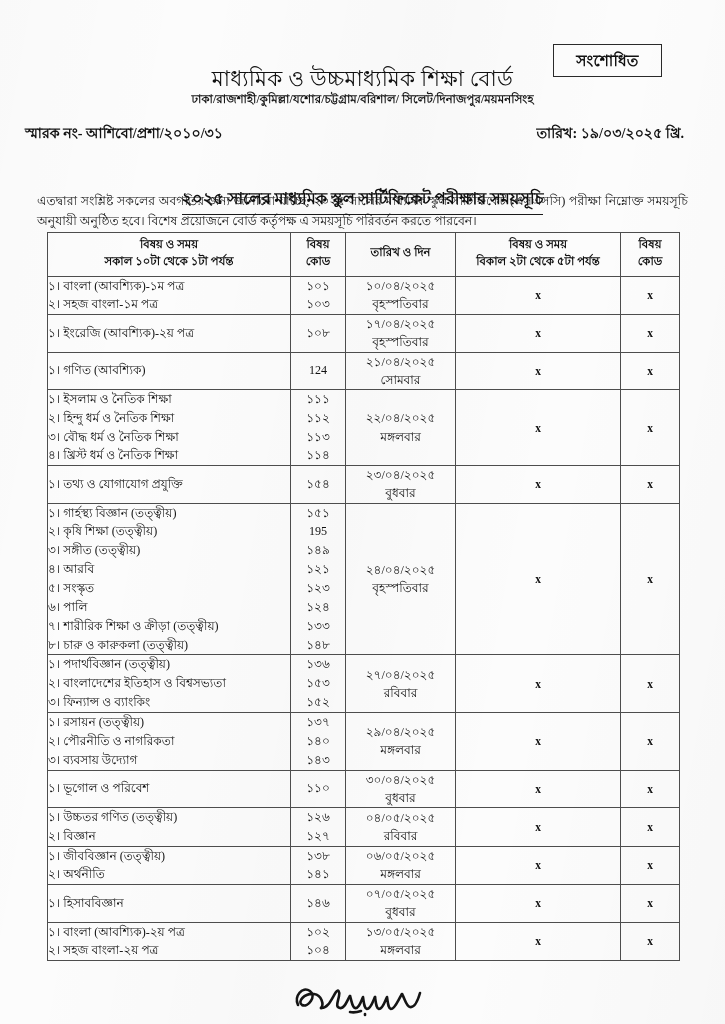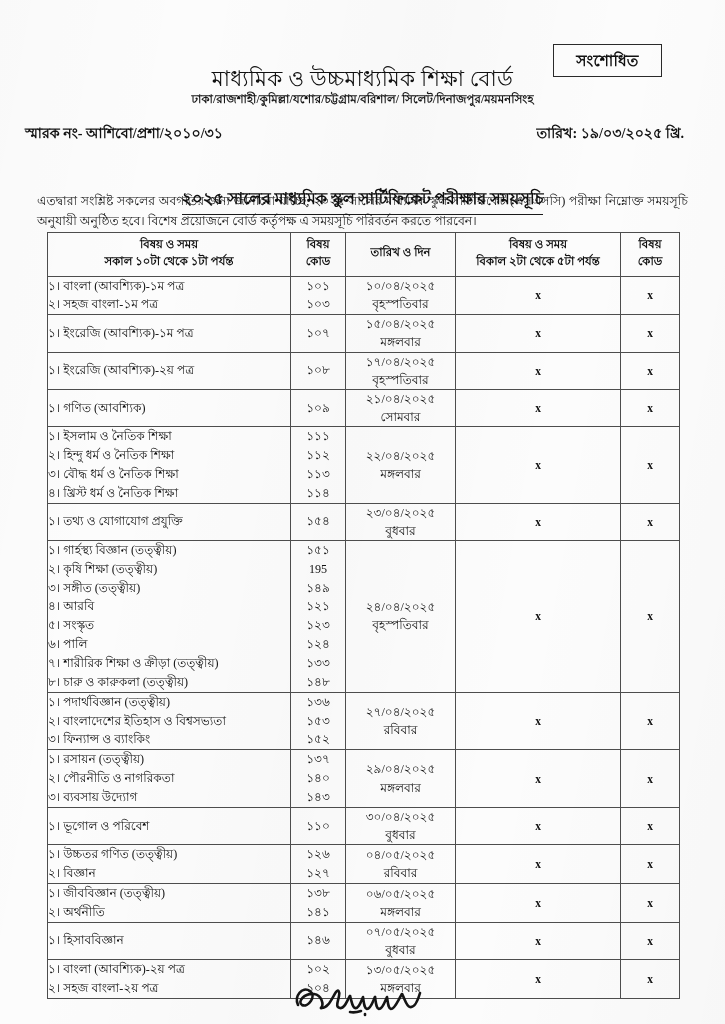--- a/index.html
+++ b/index.html
@@ -244,52 +244,38 @@
           </td>
           <td class="cell-date">
             <span class="d-date">১০/০৪/২০২৫</span>
             <span class="d-day">বৃহস্পতিবার</span>
           </td>
           <td class="cell-x">x</td>
           <td class="cell-x">x</td>
         </tr>
         <tr>
           <td class="cell-subjects">
-            <div class="s-line">১। ইংরেজি (আবশ্যিক)-১ম পত্র</div>
-          </td>
-          <td class="cell-codes">
-            <div class="c-line">১০৭</div>
-          </td>
-          <td class="cell-date">
-            <span class="d-date">১৫/০৪/২০২৫</span>
-            <span class="d-day">মঙ্গলবার</span>
-          </td>
-          <td class="cell-x">x</td>
-          <td class="cell-x">x</td>
-        </tr>
-        <tr>
-          <td class="cell-subjects">
             <div class="s-line">১। ইংরেজি (আবশ্যিক)-২য় পত্র</div>
           </td>
           <td class="cell-codes">
             <div class="c-line">১০৮</div>
           </td>
           <td class="cell-date">
             <span class="d-date">১৭/০৪/২০২৫</span>
             <span class="d-day">বৃহস্পতিবার</span>
           </td>
           <td class="cell-x">x</td>
           <td class="cell-x">x</td>
         </tr>
         <tr>
           <td class="cell-subjects">
             <div class="s-line">১। গণিত (আবশ্যিক)</div>
           </td>
           <td class="cell-codes">
-            <div class="c-line">১০৯</div>
+            <div class="c-line">124</div>
           </td>
           <td class="cell-date">
             <span class="d-date">২১/০৪/২০২৫</span>
             <span class="d-day">সোমবার</span>
           </td>
           <td class="cell-x">x</td>
           <td class="cell-x">x</td>
         </tr>
         <tr>
           <td class="cell-subjects">

